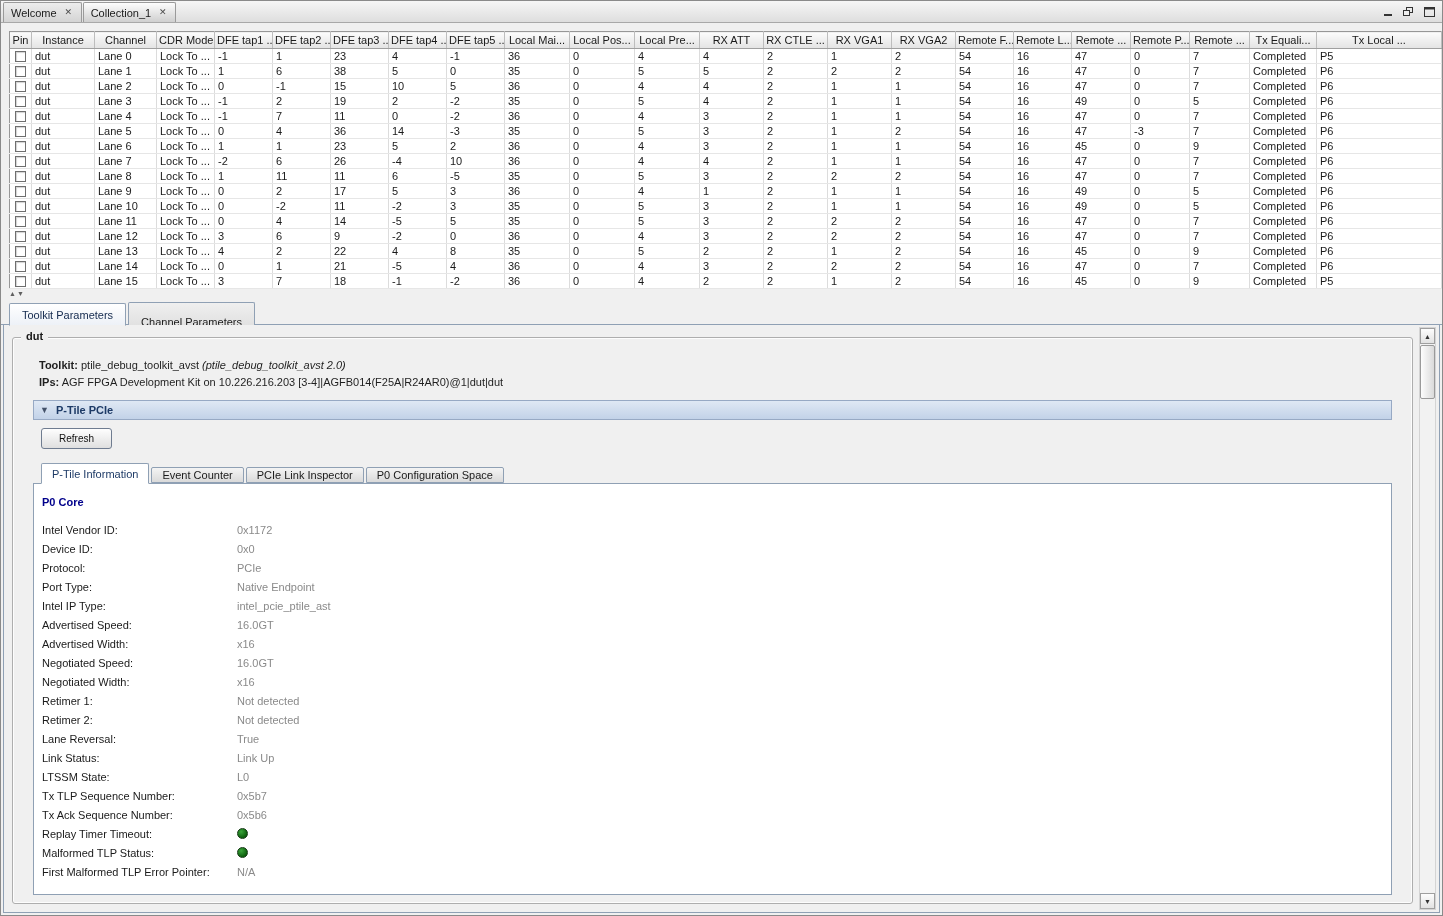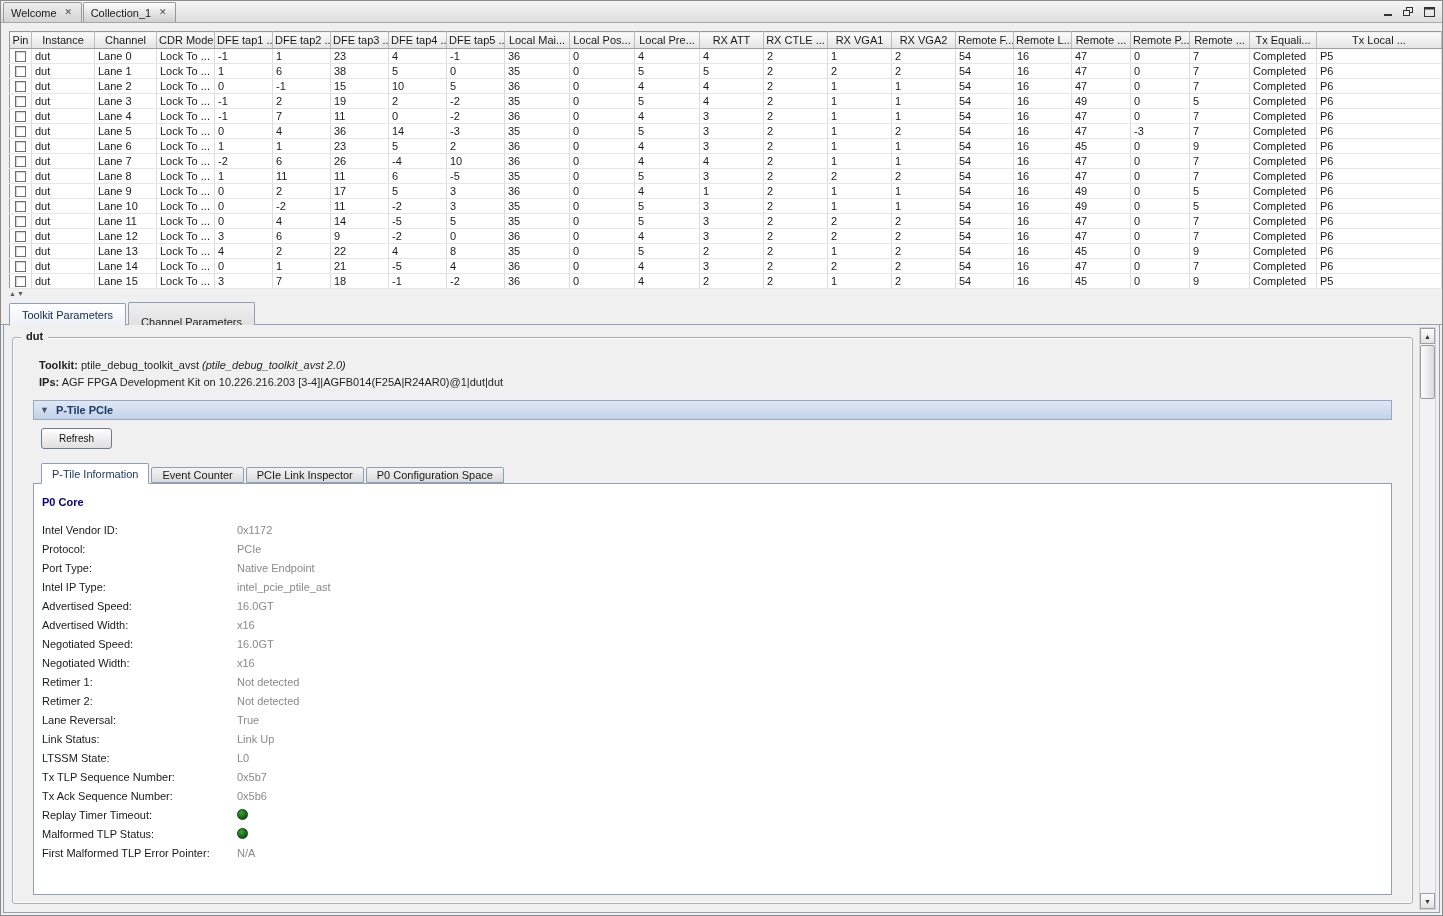--- a/index.html
+++ b/index.html
@@ -655,20 +655,24 @@
         </div>
 
       <div id="tab-content">
         <div id="core-heading">P0 Core</div>
         <div id="fields">
             <div class="field-row">
               <span class="field-label">Intel Vendor ID:</span>
               <span class="field-value">0x1172</span>
             </div>
             <div class="field-row">
+              <span class="field-label">Device ID:</span>
+              <span class="field-value">0x0</span>
+            </div>
+            <div class="field-row">
               <span class="field-label">Protocol:</span>
               <span class="field-value">PCIe</span>
             </div>
             <div class="field-row">
               <span class="field-label">Port Type:</span>
               <span class="field-value">Native Endpoint</span>
             </div>
             <div class="field-row">
               <span class="field-label">Intel IP Type:</span>
               <span class="field-value">intel_pcie_ptile_ast</span>

